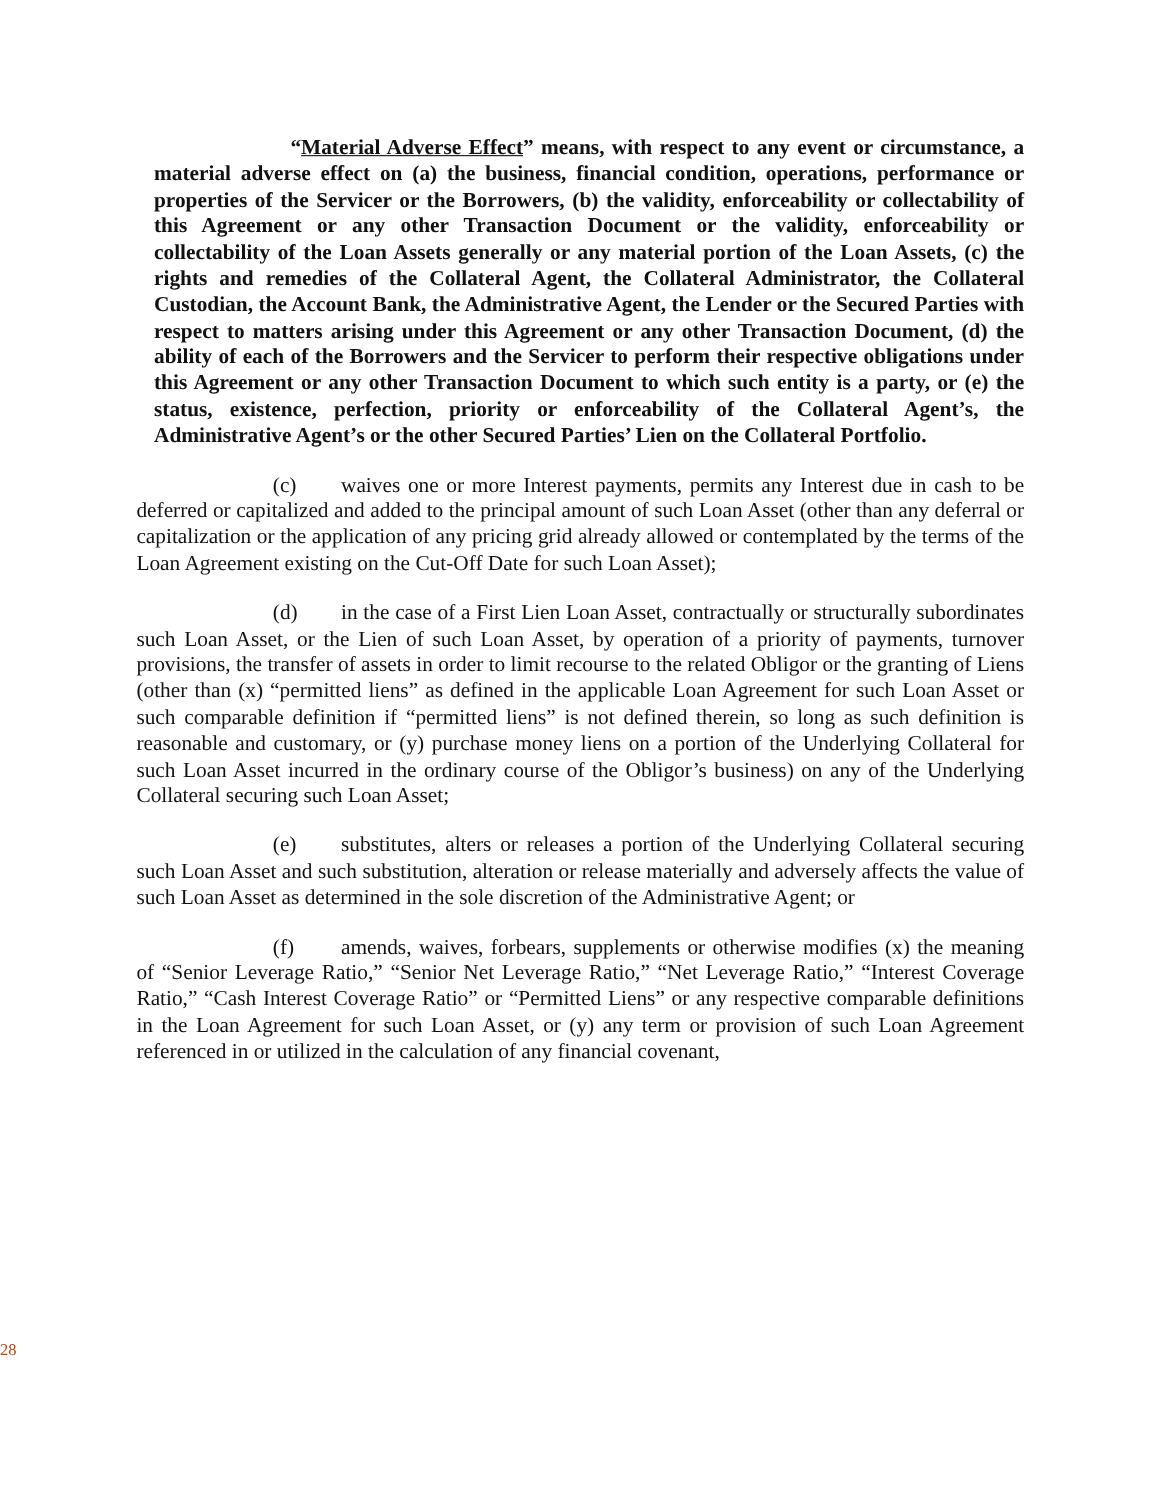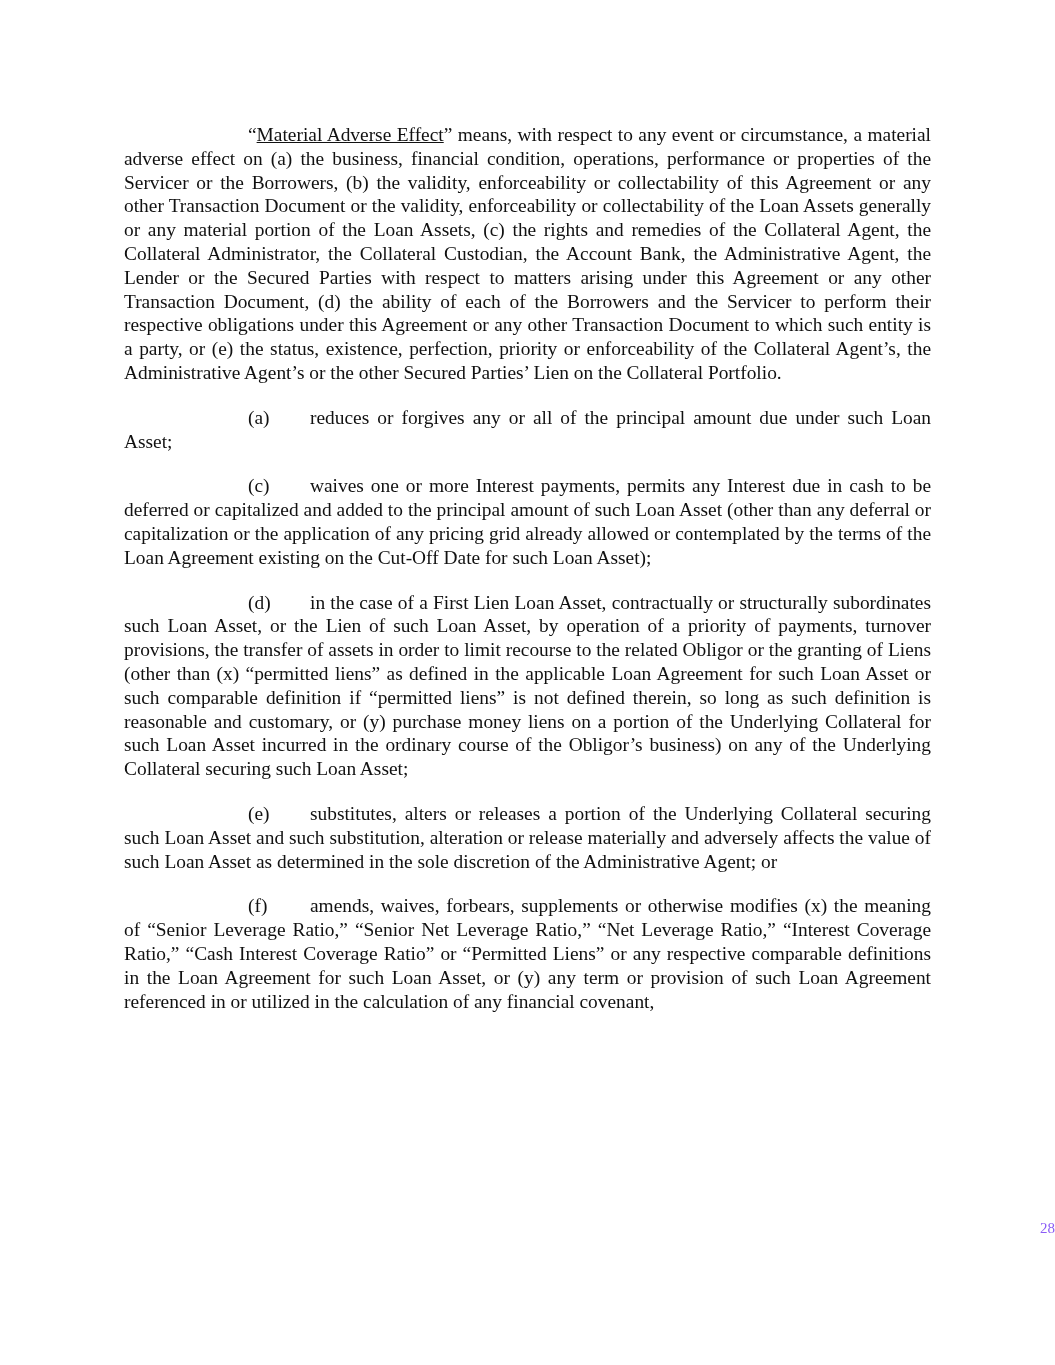--- a/index.html
+++ b/index.html
@@ -2,37 +2,36 @@
 <html><head>
   <meta charset="utf-8">
   <style>
     html, body { margin: 0; padding: 0; background: #ffffff; }
     body { width: 1055px; height: 1365px; position: relative; overflow: hidden; }
     .page {
       position: absolute; left: 124px; top: 123px; width: 807px;
       font-family: "Liberation Serif", "DejaVu Serif", serif;
       font-size: 19.4px; line-height: 23.8px; color: #111111;
     }
-    .para { text-align: justify; text-indent: 124px; margin: 0 0 21px 0; }
+    .para { text-align: justify; text-indent: 124px; margin: 0 0 21px 16px; font-weight: bold; }
     .item { text-align: justify; margin: 0 0 21px 0; }
     .item .lead { display: inline-block; width: 124px; }
     .item .label { display: inline-block; width: 62px; }
     .term { text-decoration: underline; }
     .page-number {
-      position: absolute; left: 0; width: 1055px; top: 1220px; text-align: right;
-      font-family: "Liberation Serif", "DejaVu Serif", serif; font-size: 15px; color: #8b5cf6;
+      position: absolute; left: 0; width: 1055px; top: 1220px; text-align: left;
+      font-family: "Liberation Serif", "DejaVu Serif", serif; font-size: 15px; color: #c2410c;
     }
   </style>
 </head>
 <body>
 
 <div class="page">
   <p class="para"><span>“</span><span class="term">Material Adverse Effect</span><span>” means, with respect to any event or circumstance, a material adverse effect on (a) the business, financial condition, operations, performance or properties of the Servicer or the Borrowers, (b) the validity, enforceability or collectability of this Agreement or any other Transaction Document or the validity, enforceability or collectability of the Loan Assets generally or any material portion of the Loan Assets, (c) the rights and remedies of the Collateral Agent, the Collateral Administrator, the Collateral Custodian, the Account Bank, the Administrative Agent, the Lender or the Secured Parties with respect to matters arising under this Agreement or any other Transaction Document, (d) the ability of each of the Borrowers and the Servicer to perform their respective obligations under this Agreement or any other Transaction Document to which such entity is a party, or (e) the status, existence, perfection, priority or enforceability of the Collateral Agent’s, the Administrative Agent’s or the other Secured Parties’ Lien on the Collateral Portfolio.</span></p>
 
 
-  <p class="item"><span class="lead"></span><span class="label">(a)</span><span>reduces or forgives any or all of the principal amount due under such Loan Asset;</span></p>
   <p class="item"><span class="lead"></span><span class="label">(c)</span><span>waives one or more Interest payments, permits any Interest due in cash to be deferred or capitalized and added to the principal amount of such Loan Asset (other than any deferral or capitalization or the application of any pricing grid already allowed or contemplated by the terms of the Loan Agreement existing on the Cut-Off Date for such Loan Asset);</span></p>
   <p class="item"><span class="lead"></span><span class="label">(d)</span><span>in the case of a First Lien Loan Asset, contractually or structurally subordinates such Loan Asset, or the Lien of such Loan Asset, by operation of a priority of payments, turnover provisions, the transfer of assets in order to limit recourse to the related Obligor or the granting of Liens (other than (x) “permitted liens” as defined in the applicable Loan Agreement for such Loan Asset or such comparable definition if “permitted liens” is not defined therein, so long as such definition is reasonable and customary, or (y) purchase money liens on a portion of the Underlying Collateral for such Loan Asset incurred in the ordinary course of the Obligor’s business) on any of the Underlying Collateral securing such Loan Asset;</span></p>
   <p class="item"><span class="lead"></span><span class="label">(e)</span><span>substitutes, alters or releases a portion of the Underlying Collateral securing such Loan Asset and such substitution, alteration or release materially and adversely affects the value of such Loan Asset as determined in the sole discretion of the Administrative Agent; or</span></p>
   <p class="item"><span class="lead"></span><span class="label">(f)</span><span>amends, waives, forbears, supplements or otherwise modifies (x) the meaning of “Senior Leverage Ratio,” “Senior Net Leverage Ratio,” “Net Leverage Ratio,” “Interest Coverage Ratio,” “Cash Interest Coverage Ratio” or “Permitted Liens” or any respective comparable definitions in the Loan Agreement for such Loan Asset, or (y) any term or provision of such Loan Agreement referenced in or utilized in the calculation of any financial covenant,</span></p>
 </div>
 
 <div class="page-number">28</div>
 
 </body></html>

